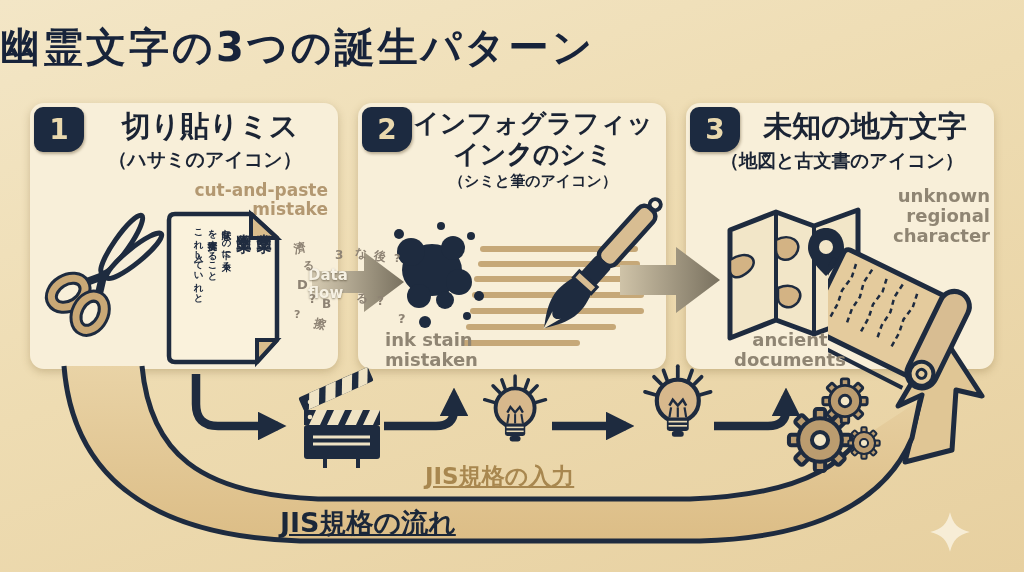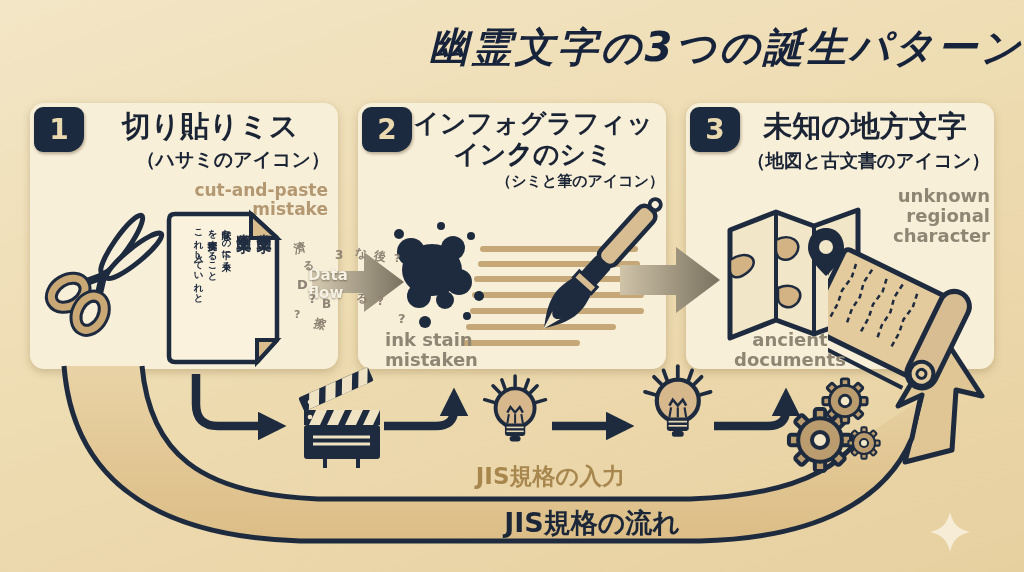--- a/index.html
+++ b/index.html
@@ -4,38 +4,38 @@
 <style>
   html,body{margin:0;padding:0;}
   #page{
     position:relative;width:1024px;height:572px;overflow:hidden;
     background:linear-gradient(160deg,#f3e6c6 0%,#eedcb2 45%,#e7d0a0 100%);
     font-family:"DejaVu Sans","Liberation Sans",sans-serif;
     color:#1e2b3f;
   }
   .abs{position:absolute;}
   .title{
-    top:20px;left:0;width:1024px;text-align:right;
-    font-size:40px;font-weight:800;letter-spacing:3px;color:#17233a;font-style:italic;
+    top:20px;left:0;width:1024px;text-align:left;
+    font-size:40px;font-weight:800;letter-spacing:3px;color:#17233a;
   }
   .panel{
     top:103px;width:308px;height:266px;background:#f8efd9;
     border-radius:14px;box-shadow:0 3px 9px rgba(110,85,40,.28);
     z-index:2;
   }
   .badge{
     width:50px;height:45px;background:#1c2a40;color:#ead9ae;
     border-radius:9px 9px 16px 9px;display:flex;align-items:center;justify-content:center;
     font-size:28px;font-weight:800;z-index:3;box-shadow:1px 2px 3px rgba(60,40,10,.35);
   }
   .heading{font-weight:800;color:#1b2434;text-align:center;line-height:1.15;z-index:3;}
-  .subheading{font-weight:700;color:#1b2434;text-align:right;z-index:3;}
+  .subheading{font-weight:700;color:#1b2434;text-align:center;z-index:3;}
   .caption{color:#b39871;font-weight:700;line-height:1.12;z-index:3;}
   .caption.gray{color:#8f8573;}
-  .flow-label{font-weight:800;z-index:7;text-align:right;}
+  .flow-label{font-weight:800;z-index:7;text-align:left;text-decoration:underline;}
   .paper-text{
     writing-mode:vertical-rl;text-orientation:upright;
     z-index:4;line-height:1.15;color:#202c40;
   }
   .paper-text span{display:block;margin-left:3px;}
   .paper-text .big{font-size:15px;font-weight:800;letter-spacing:1px;}
   .paper-text .small{font-size:9.5px;font-weight:600;letter-spacing:0px;}
   .tline{position:absolute;height:6px;border-radius:3px;background:#c6a878;z-index:3;}
   .scatter{position:absolute;z-index:6;color:#8e8374;font-weight:700;}
   .dfl{

